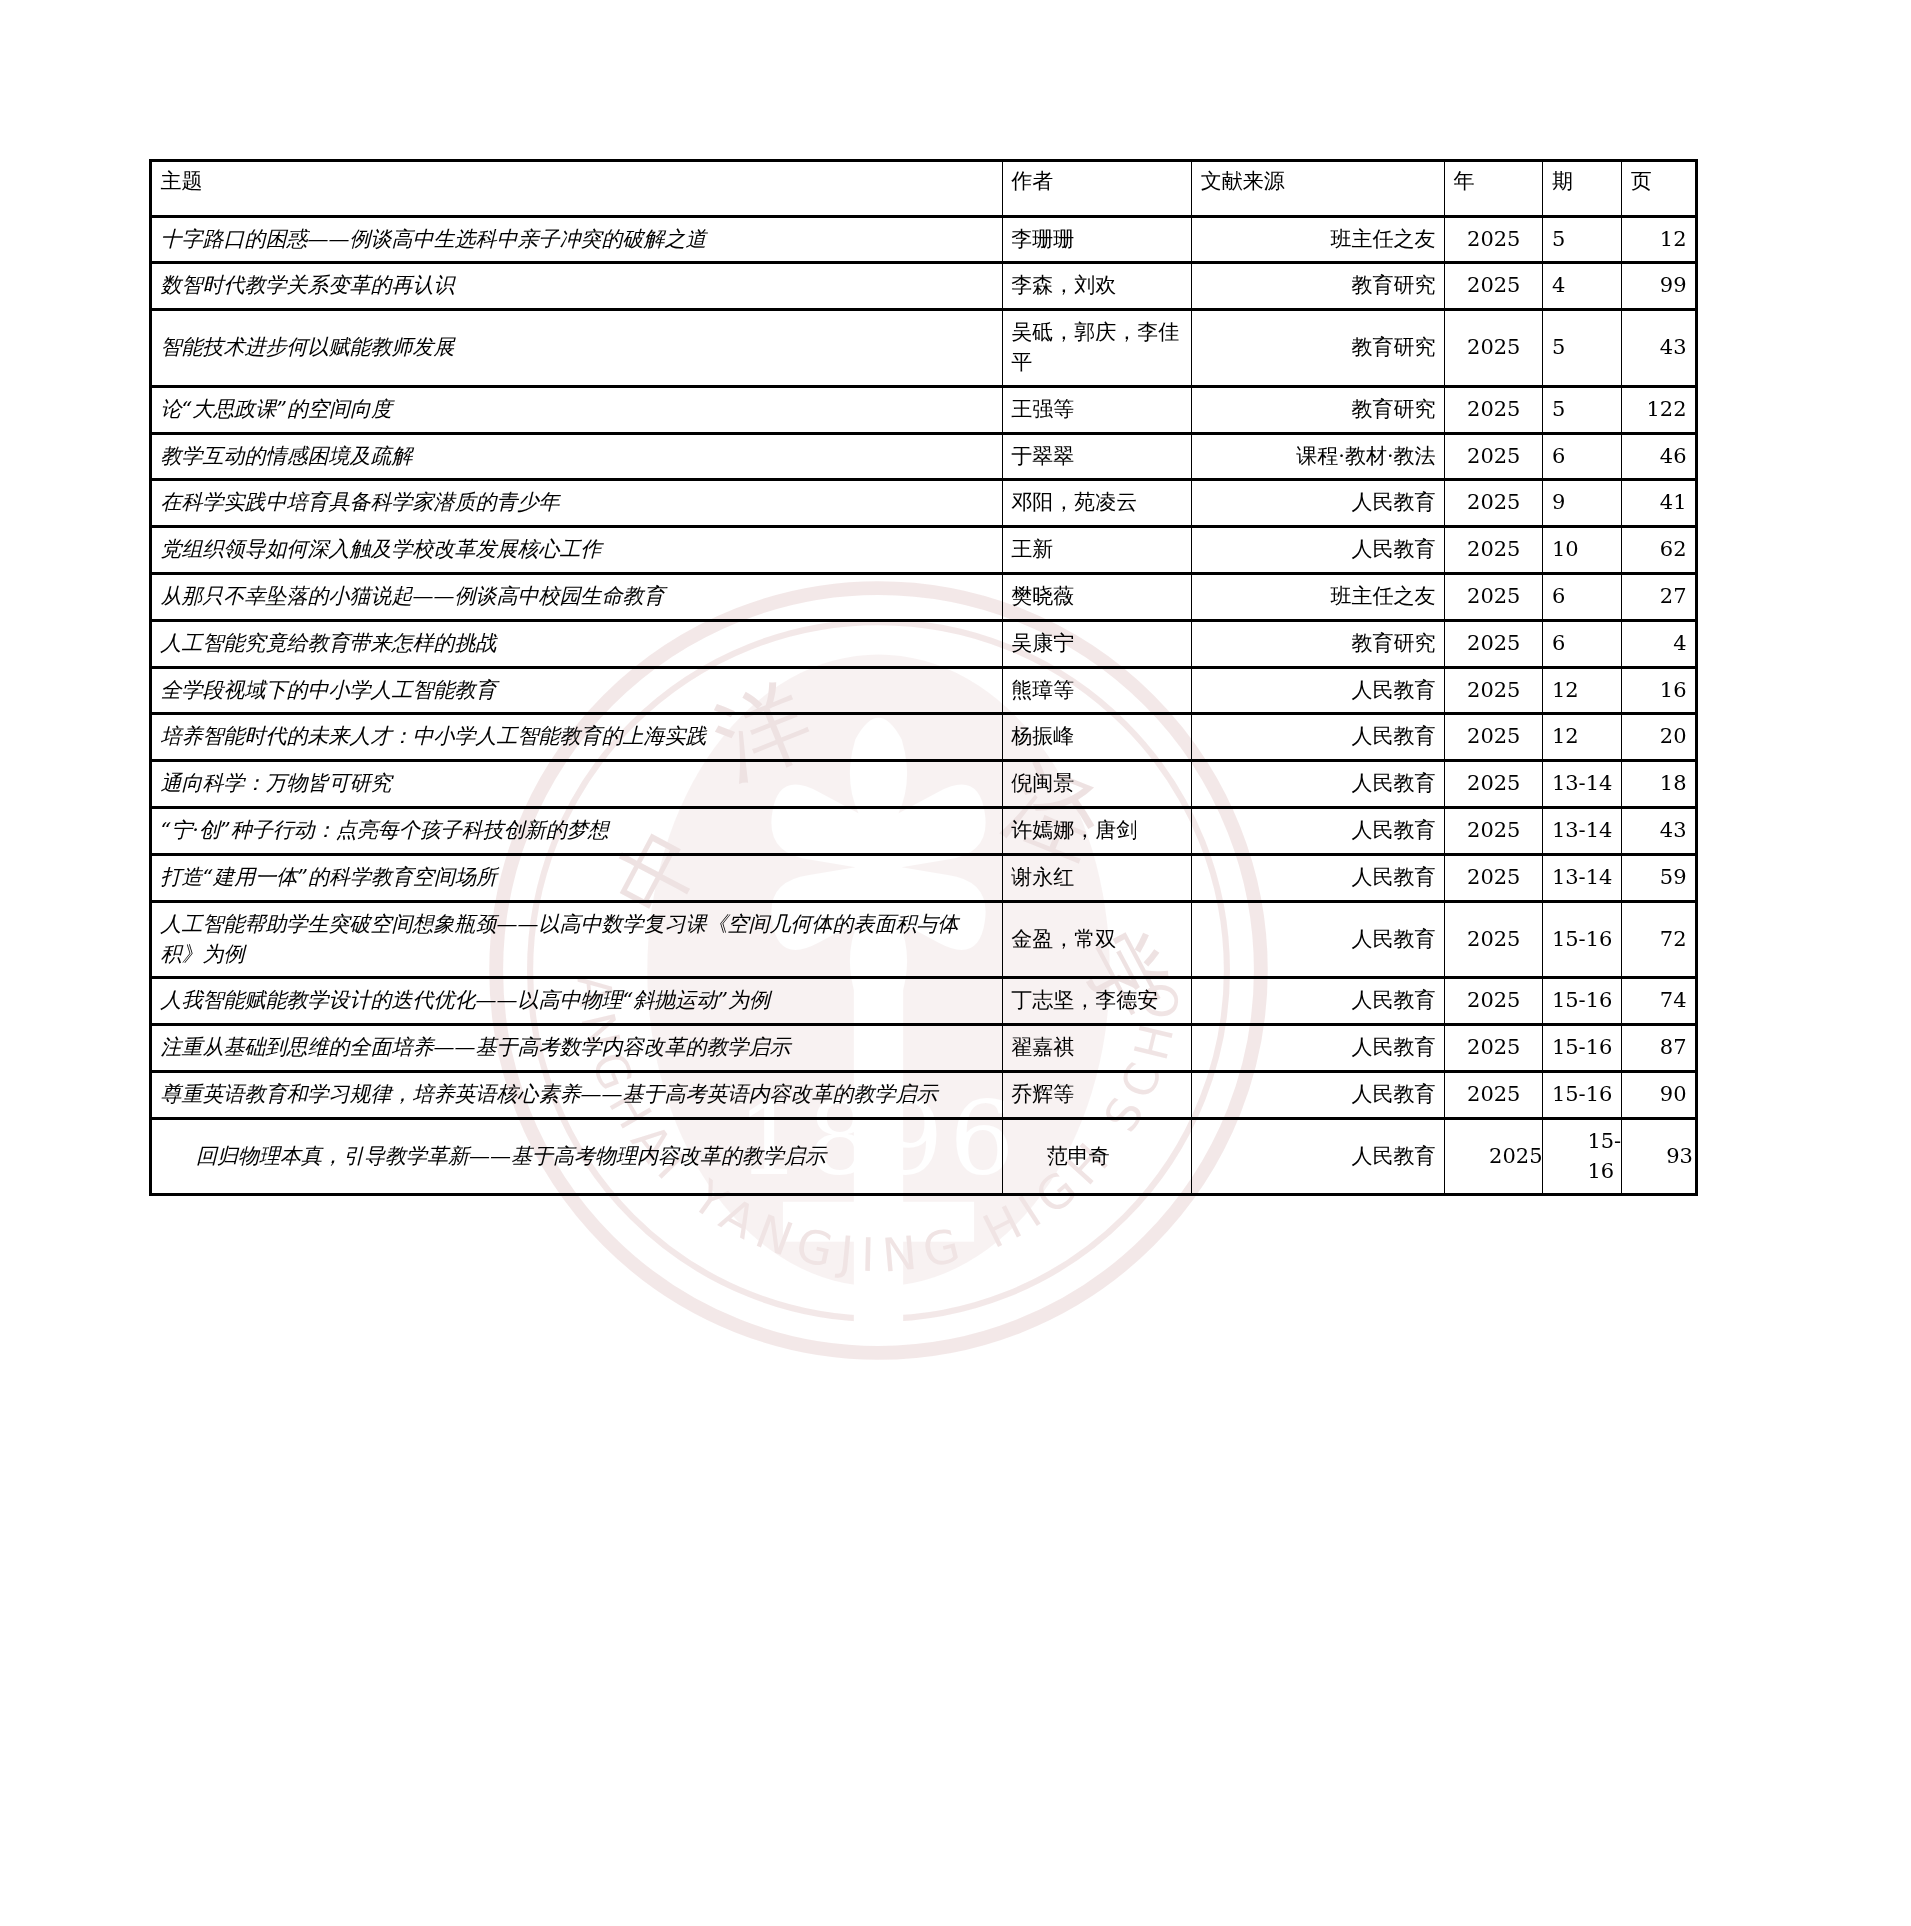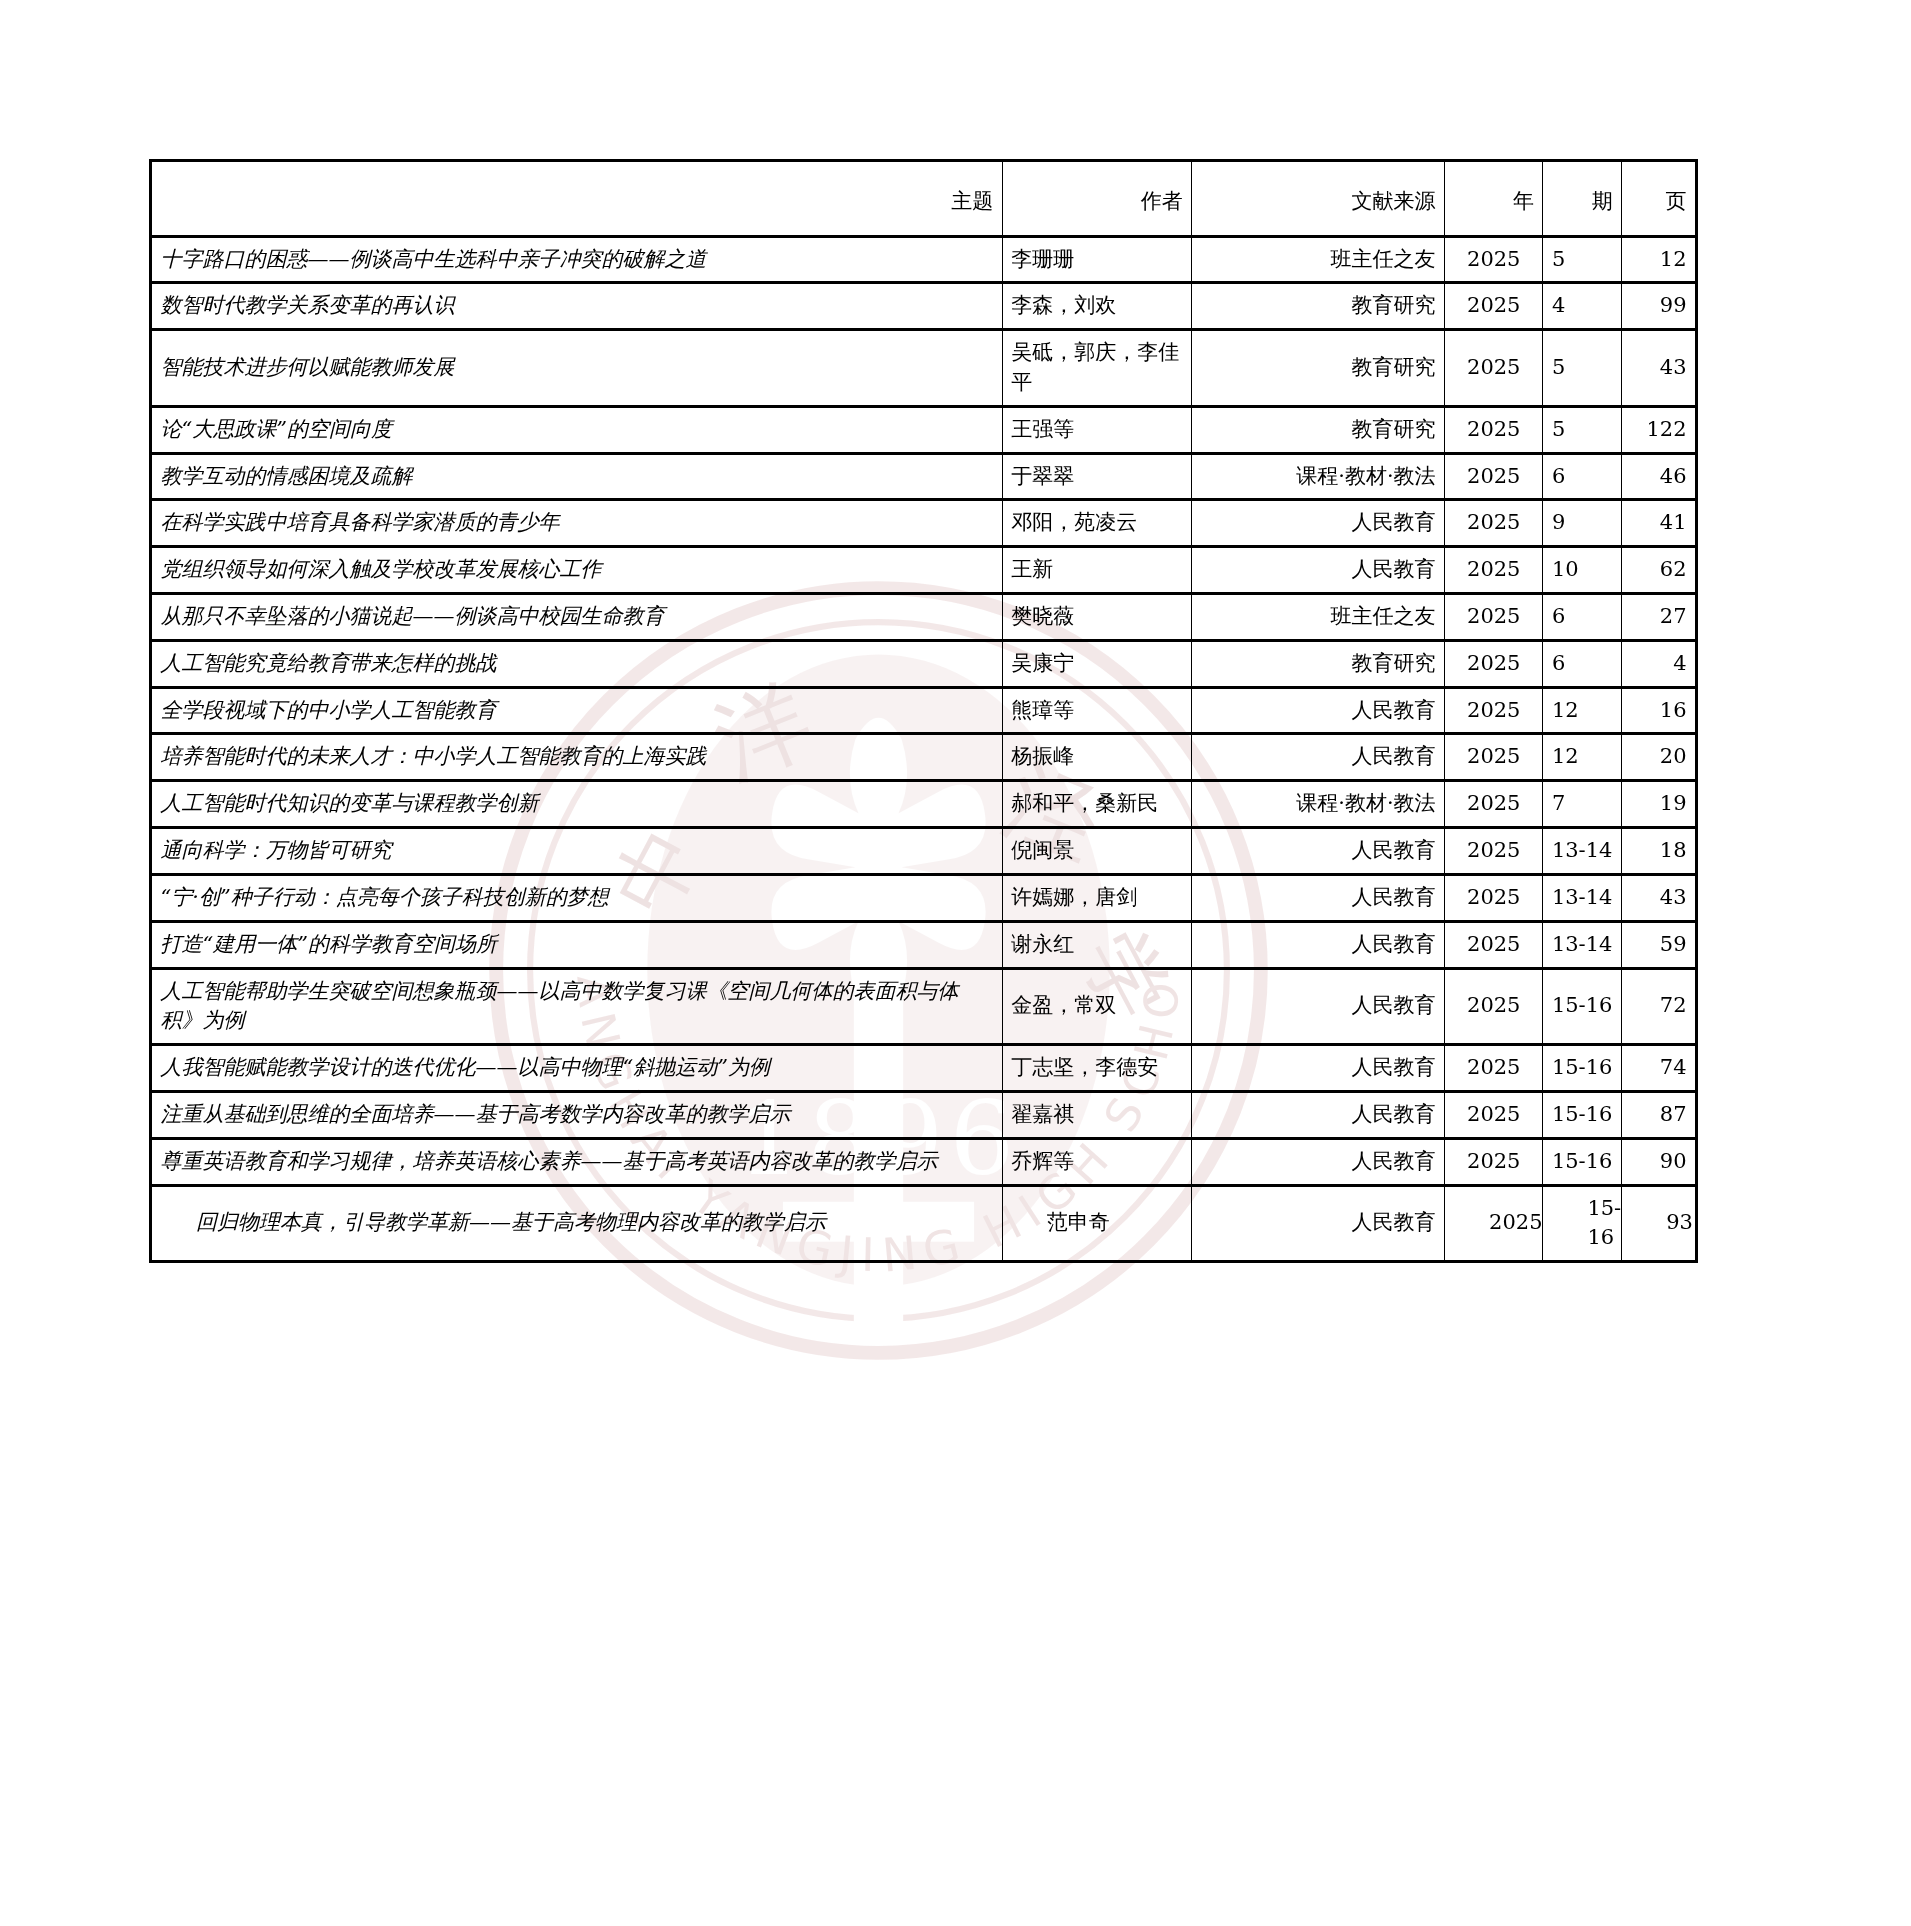--- a/index.html
+++ b/index.html
@@ -51,24 +51,24 @@
     padding: 7px 8.5px;
     font-size: 21px;
     line-height: 1.42;
     font-weight: normal;
     background: transparent;
     box-sizing: border-box;
   }
 
   
   table.doc-table thead th {
-    text-align: right;
+    text-align: left;
     border-bottom: 3.5px solid #000000;
     border-top: 3.5px solid #000000;
-    padding-top: 25px;
+    padding-top: 5px;
     padding-bottom: 17.7px;
     margin-left: 13px;
   }
   table.doc-table thead th:first-child { border-left: 3.5px solid #000000; }
   table.doc-table thead th:last-child  { border-right: 3.5px solid #000000; }
 
   
   table.doc-table tbody tr td { border-top: 3.5px solid #000000; }
   table.doc-table tbody tr:last-child td { border-bottom: 3.5px solid #000000; padding-left: 44px; }
   table.doc-table tbody tr td:first-child { border-left: 3.5px solid #000000; font-style: italic; }
@@ -232,28 +232,20 @@
         </tr>
         <tr>
           <td class="topic">培养智能时代的未来人才：中小学人工智能教育的上海实践</td>
           <td class="author">杨振峰</td>
           <td class="source">人民教育</td>
           <td class="year">2025</td>
           <td class="issue">12</td>
           <td class="page">20</td>
         </tr>
         <tr>
-          <td class="topic">人工智能时代知识的变革与课程教学创新</td>
-          <td class="author">郝和平，桑新民</td>
-          <td class="source">课程·教材·教法</td>
-          <td class="year">2025</td>
-          <td class="issue">7</td>
-          <td class="page">19</td>
-        </tr>
-        <tr>
           <td class="topic">通向科学：万物皆可研究</td>
           <td class="author">倪闽景</td>
           <td class="source">人民教育</td>
           <td class="year">2025</td>
           <td class="issue">13-14</td>
           <td class="page">18</td>
         </tr>
         <tr>
           <td class="topic">“宁·创”种子行动：点亮每个孩子科技创新的梦想</td>
           <td class="author">许嫣娜，唐剑</td>

